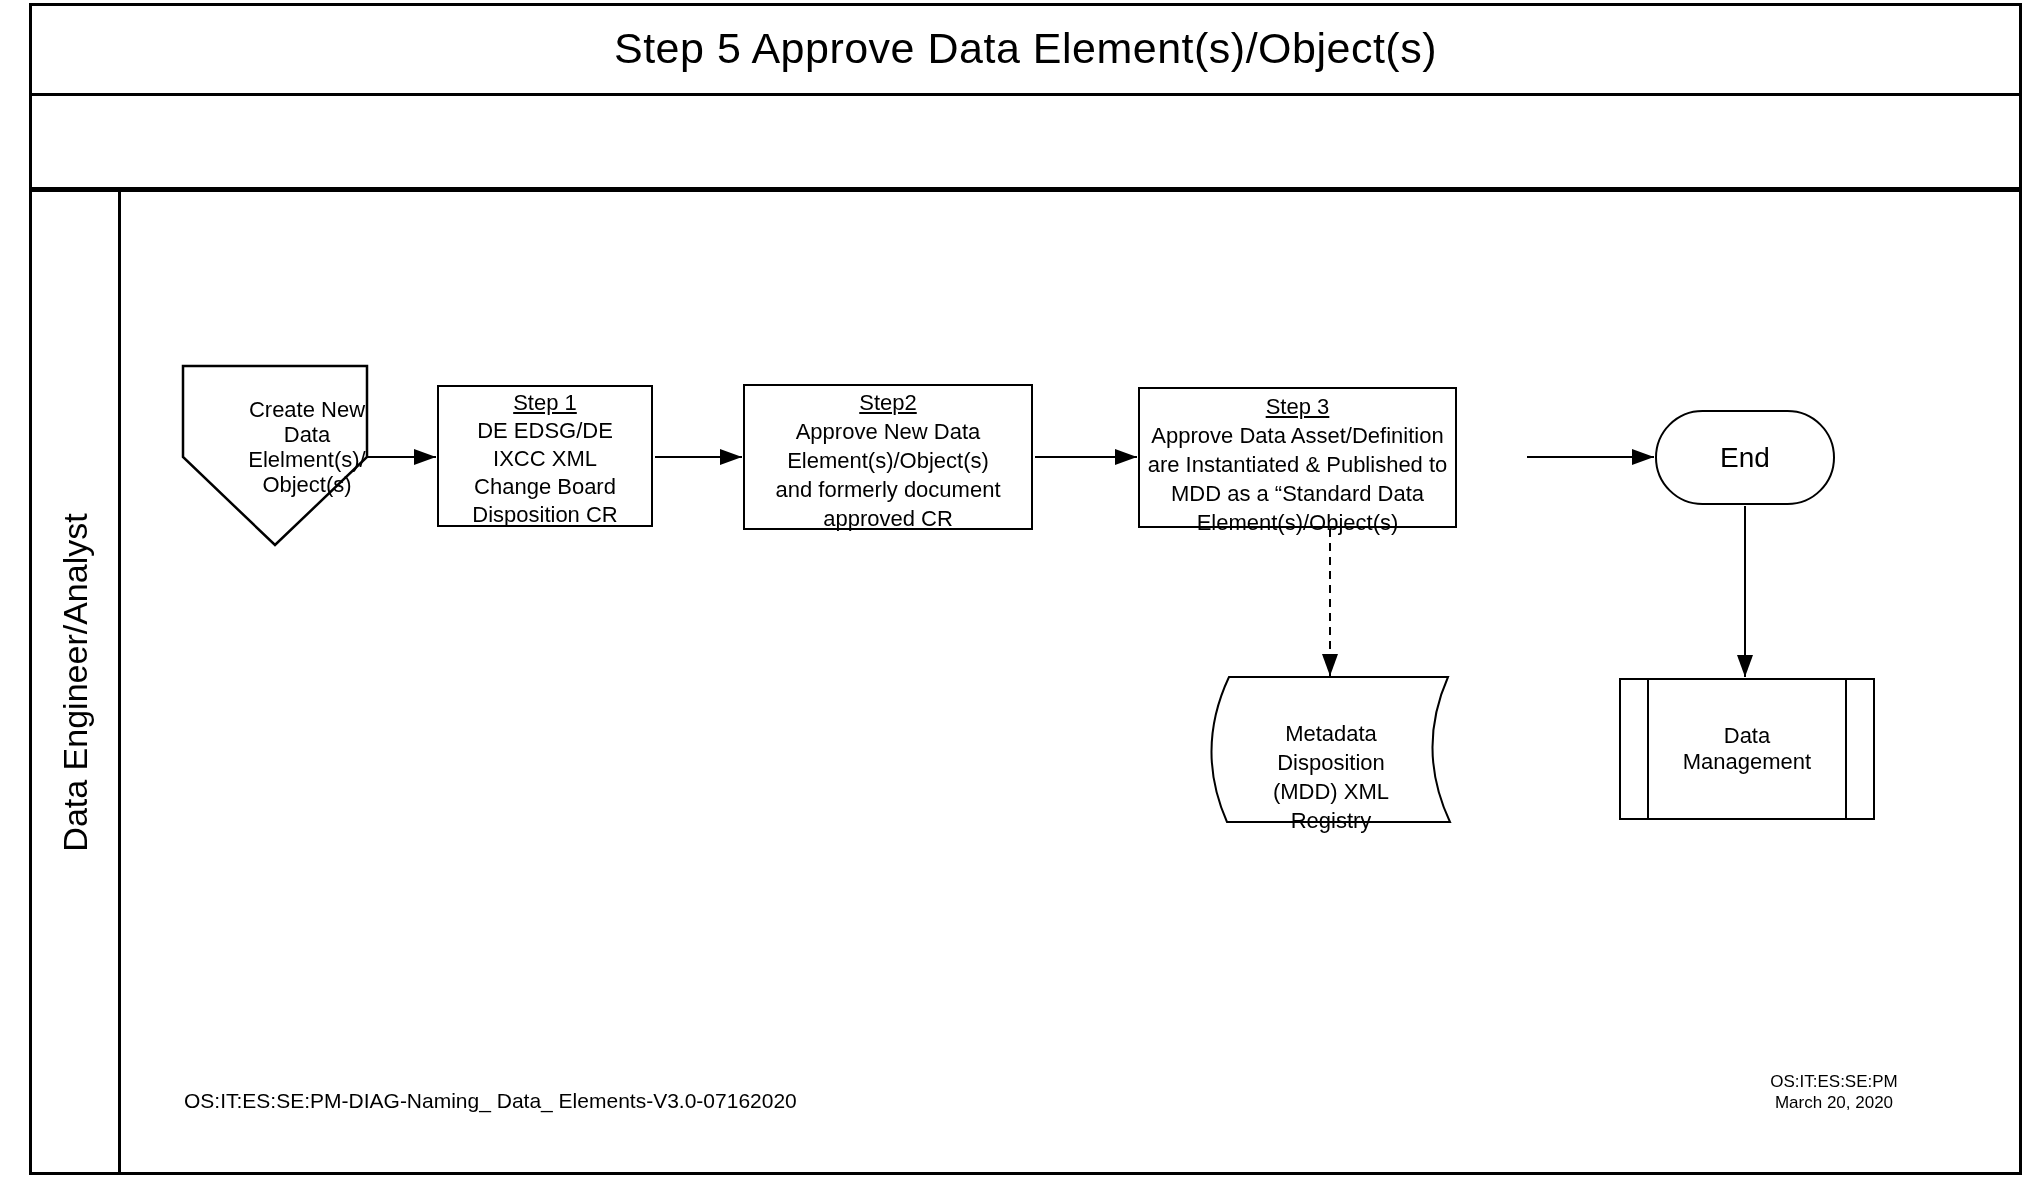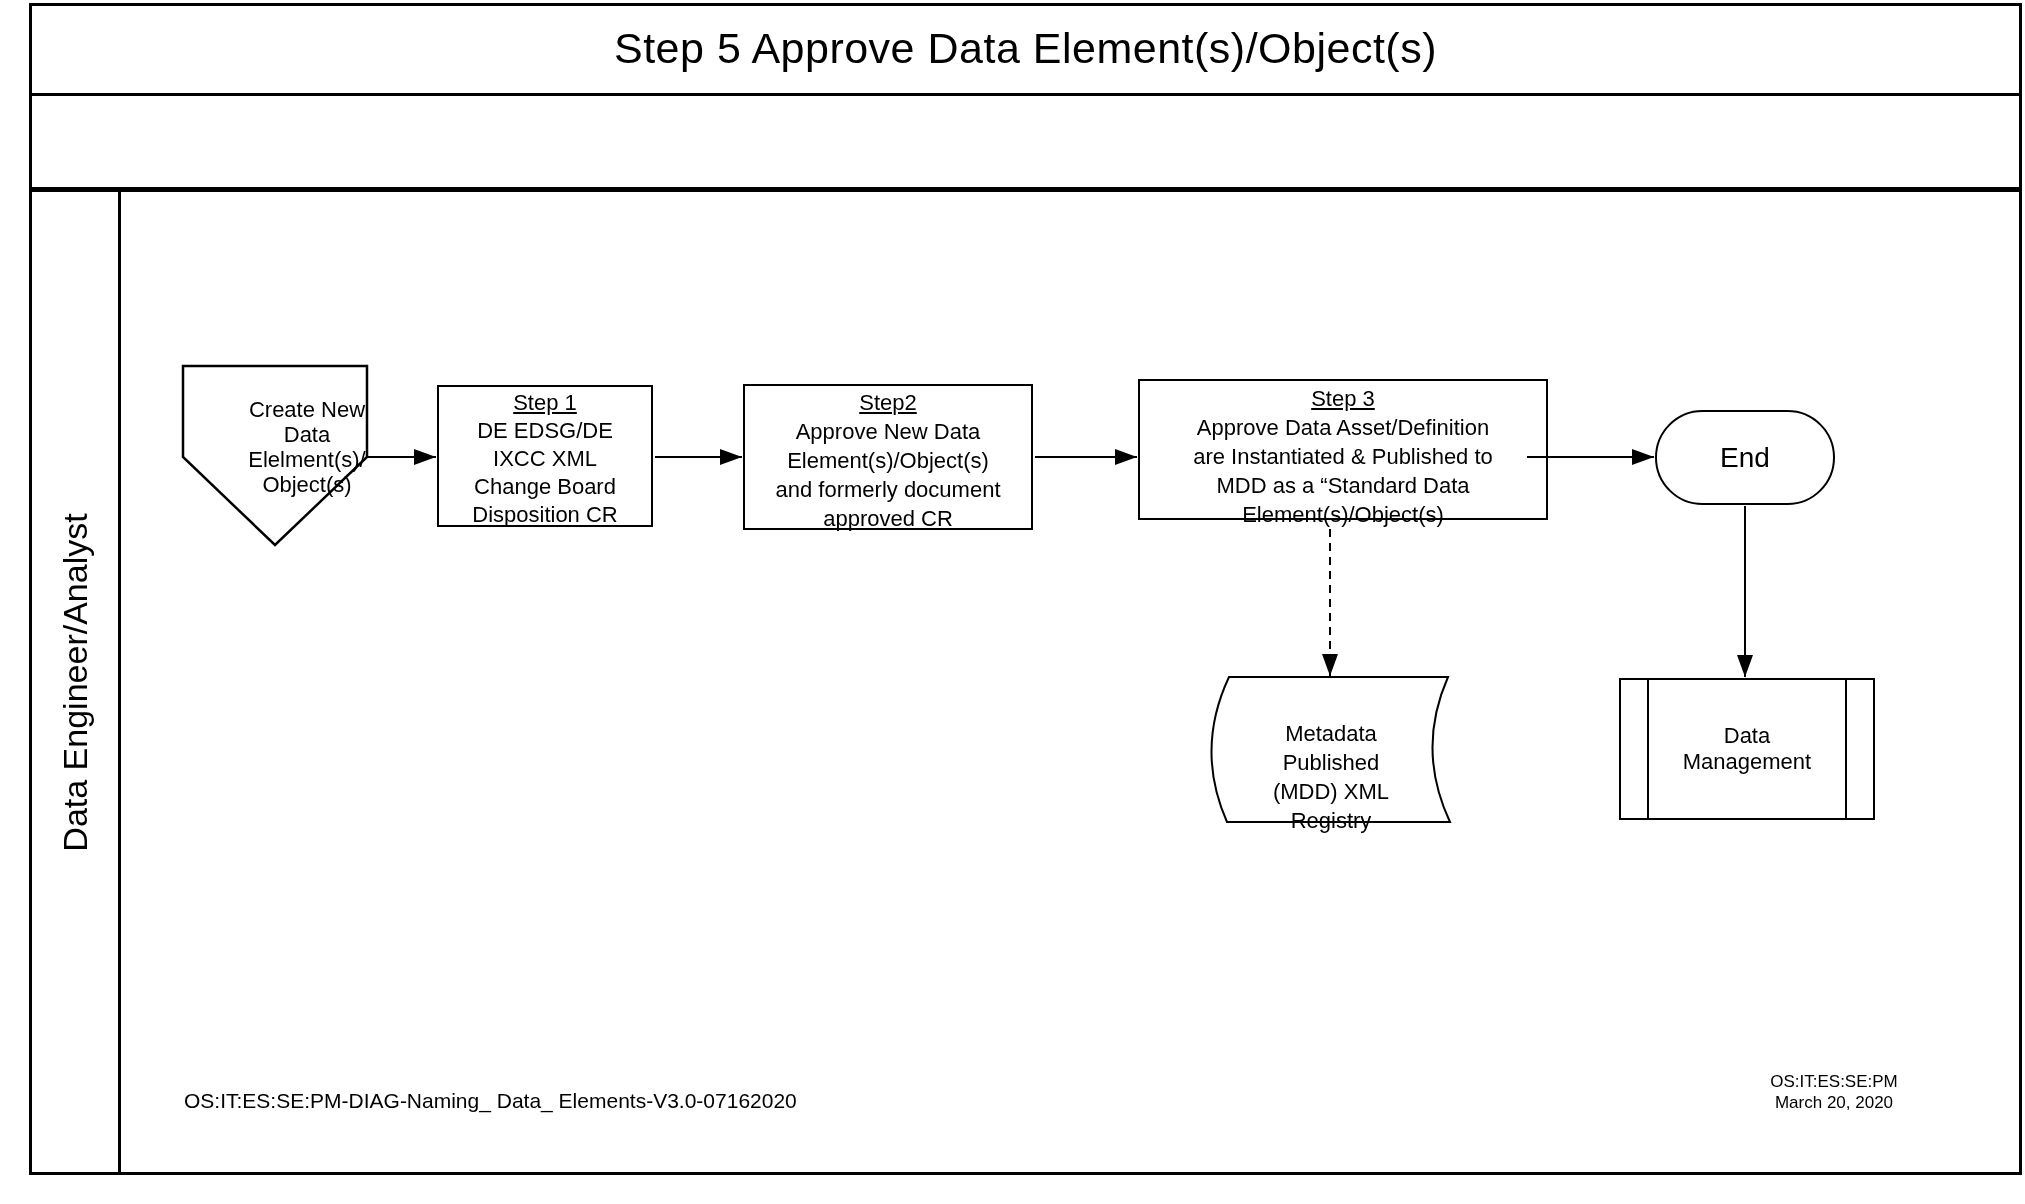--- a/index.html
+++ b/index.html
@@ -44,21 +44,21 @@
   .proc .step-title{
     font-weight:normal;
     text-decoration:underline;
   }
   .start-text{
     left:183px;top:372px;width:184px;
     font-size:22px;line-height:25px;margin-left:32px;
   }
   .step1{left:437px;top:385px;width:216px;height:142px;line-height:28px;padding-top:2px;}
   .step2{left:743px;top:384px;width:290px;height:146px;line-height:29px;padding-top:2px;}
-  .step3{left:1138px;top:379px;width:410px;height:141px;line-height:29px;padding-top:3px;}
+  .step3{left:1138px;top:387px;width:319px;height:141px;line-height:29px;padding-top:3px;}
   .end-node{
     left:1655px;top:410px;width:180px;height:95px;
     border:2px solid #000;border-radius:48px;
     display:flex;align-items:center;justify-content:center;
     font-size:28px;
   }
   .mdd-text{
     left:1212px;top:690px;width:238px;
     font-size:22px;line-height:29px;
   }
@@ -152,21 +152,21 @@
 MDD as a “Standard Data
 Element(s)/Object(s)</div>
   </div>
 
   <div class="abs end-node">
     <span>End</span>
   </div>
 
   <div class="abs node-text mdd-text">
     <span class="node-text">Metadata
-Published
+Disposition
 (MDD) XML
 Registry</span>
   </div>
 
   <div class="abs datamgmt">
     <span class="node-text">Data
 Management</span>
   </div>
 
   <div class="abs footer-left">OS:IT:ES:SE:PM-DIAG-Naming_ Data_ Elements-V3.0-07162020</div>

